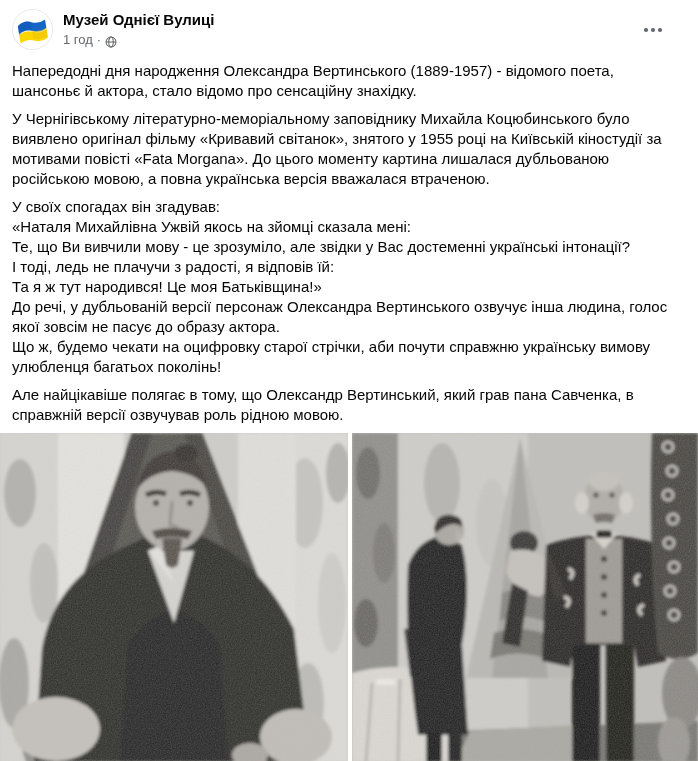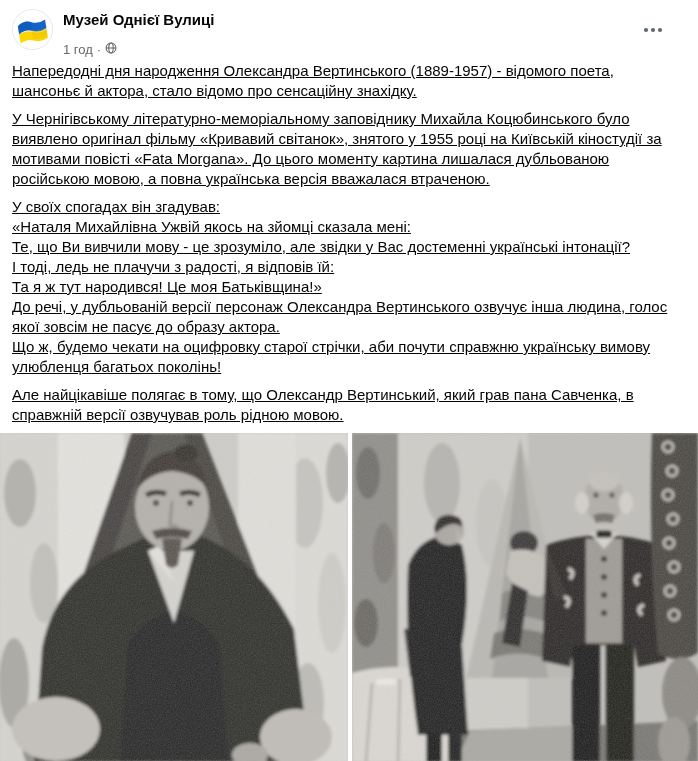--- a/index.html
+++ b/index.html
@@ -10,31 +10,31 @@
 
   
   .post-header { display: flex; align-items: flex-start; padding: 9px 31px 6px 12px; height: 59px; }
   .avatar {
     width: 41px; height: 41px; border-radius: 50%; overflow: hidden; flex: 0 0 41px;
     border: 1px solid #e4e6e8; background: #fff; cursor: pointer;
   }
   .avatar svg { display: block; width: 100%; height: 100%; }
   .head-meta { margin-left: 10px; flex: 1 1 auto; padding-top: 1px; }
   .page-name { font-size: 15px; font-weight: bold; color: #050505; line-height: 20px; cursor: pointer; }
-  .sub-line { display: flex; align-items: flex-start; gap: 4px; margin-top: 12px;
+  .sub-line { display: flex; align-items: flex-end; gap: 4px; margin-top: 2px;
               font-size: 13px; color: #65676B; line-height: 16px; }
   .sub-line .sep { color: #65676B; }
   .globe { display: inline-flex; align-items: center; }
   .more-btn {
     border: none; background: transparent; cursor: pointer; padding: 8px 4px;
     margin-left: auto; margin-top: 4px; border-radius: 50%;
   }
 
   
-  .post-text { padding: 2px 12px 0 12px; font-size: 15px; line-height: 20px; color: #050505; text-decoration: underline; }
+  .post-text { padding: 2px 12px 0 12px; font-size: 15px; line-height: 20px; color: #050505; }
   .post-text p { margin: 0 0 8px 0; white-space: pre-line; }
 
   
   .photos { display: flex; gap: 4px; height: 329px; overflow: hidden; background: #fff; }
   .photo { height: 329px; overflow: hidden; cursor: pointer; position: relative; background: #bbb; }
   .photo-left  { width: 348px; }
   .photo-right { width: 346px; }
   .photo svg { display: block; width: 100%; height: 100%; }
 </style>
 </head>

